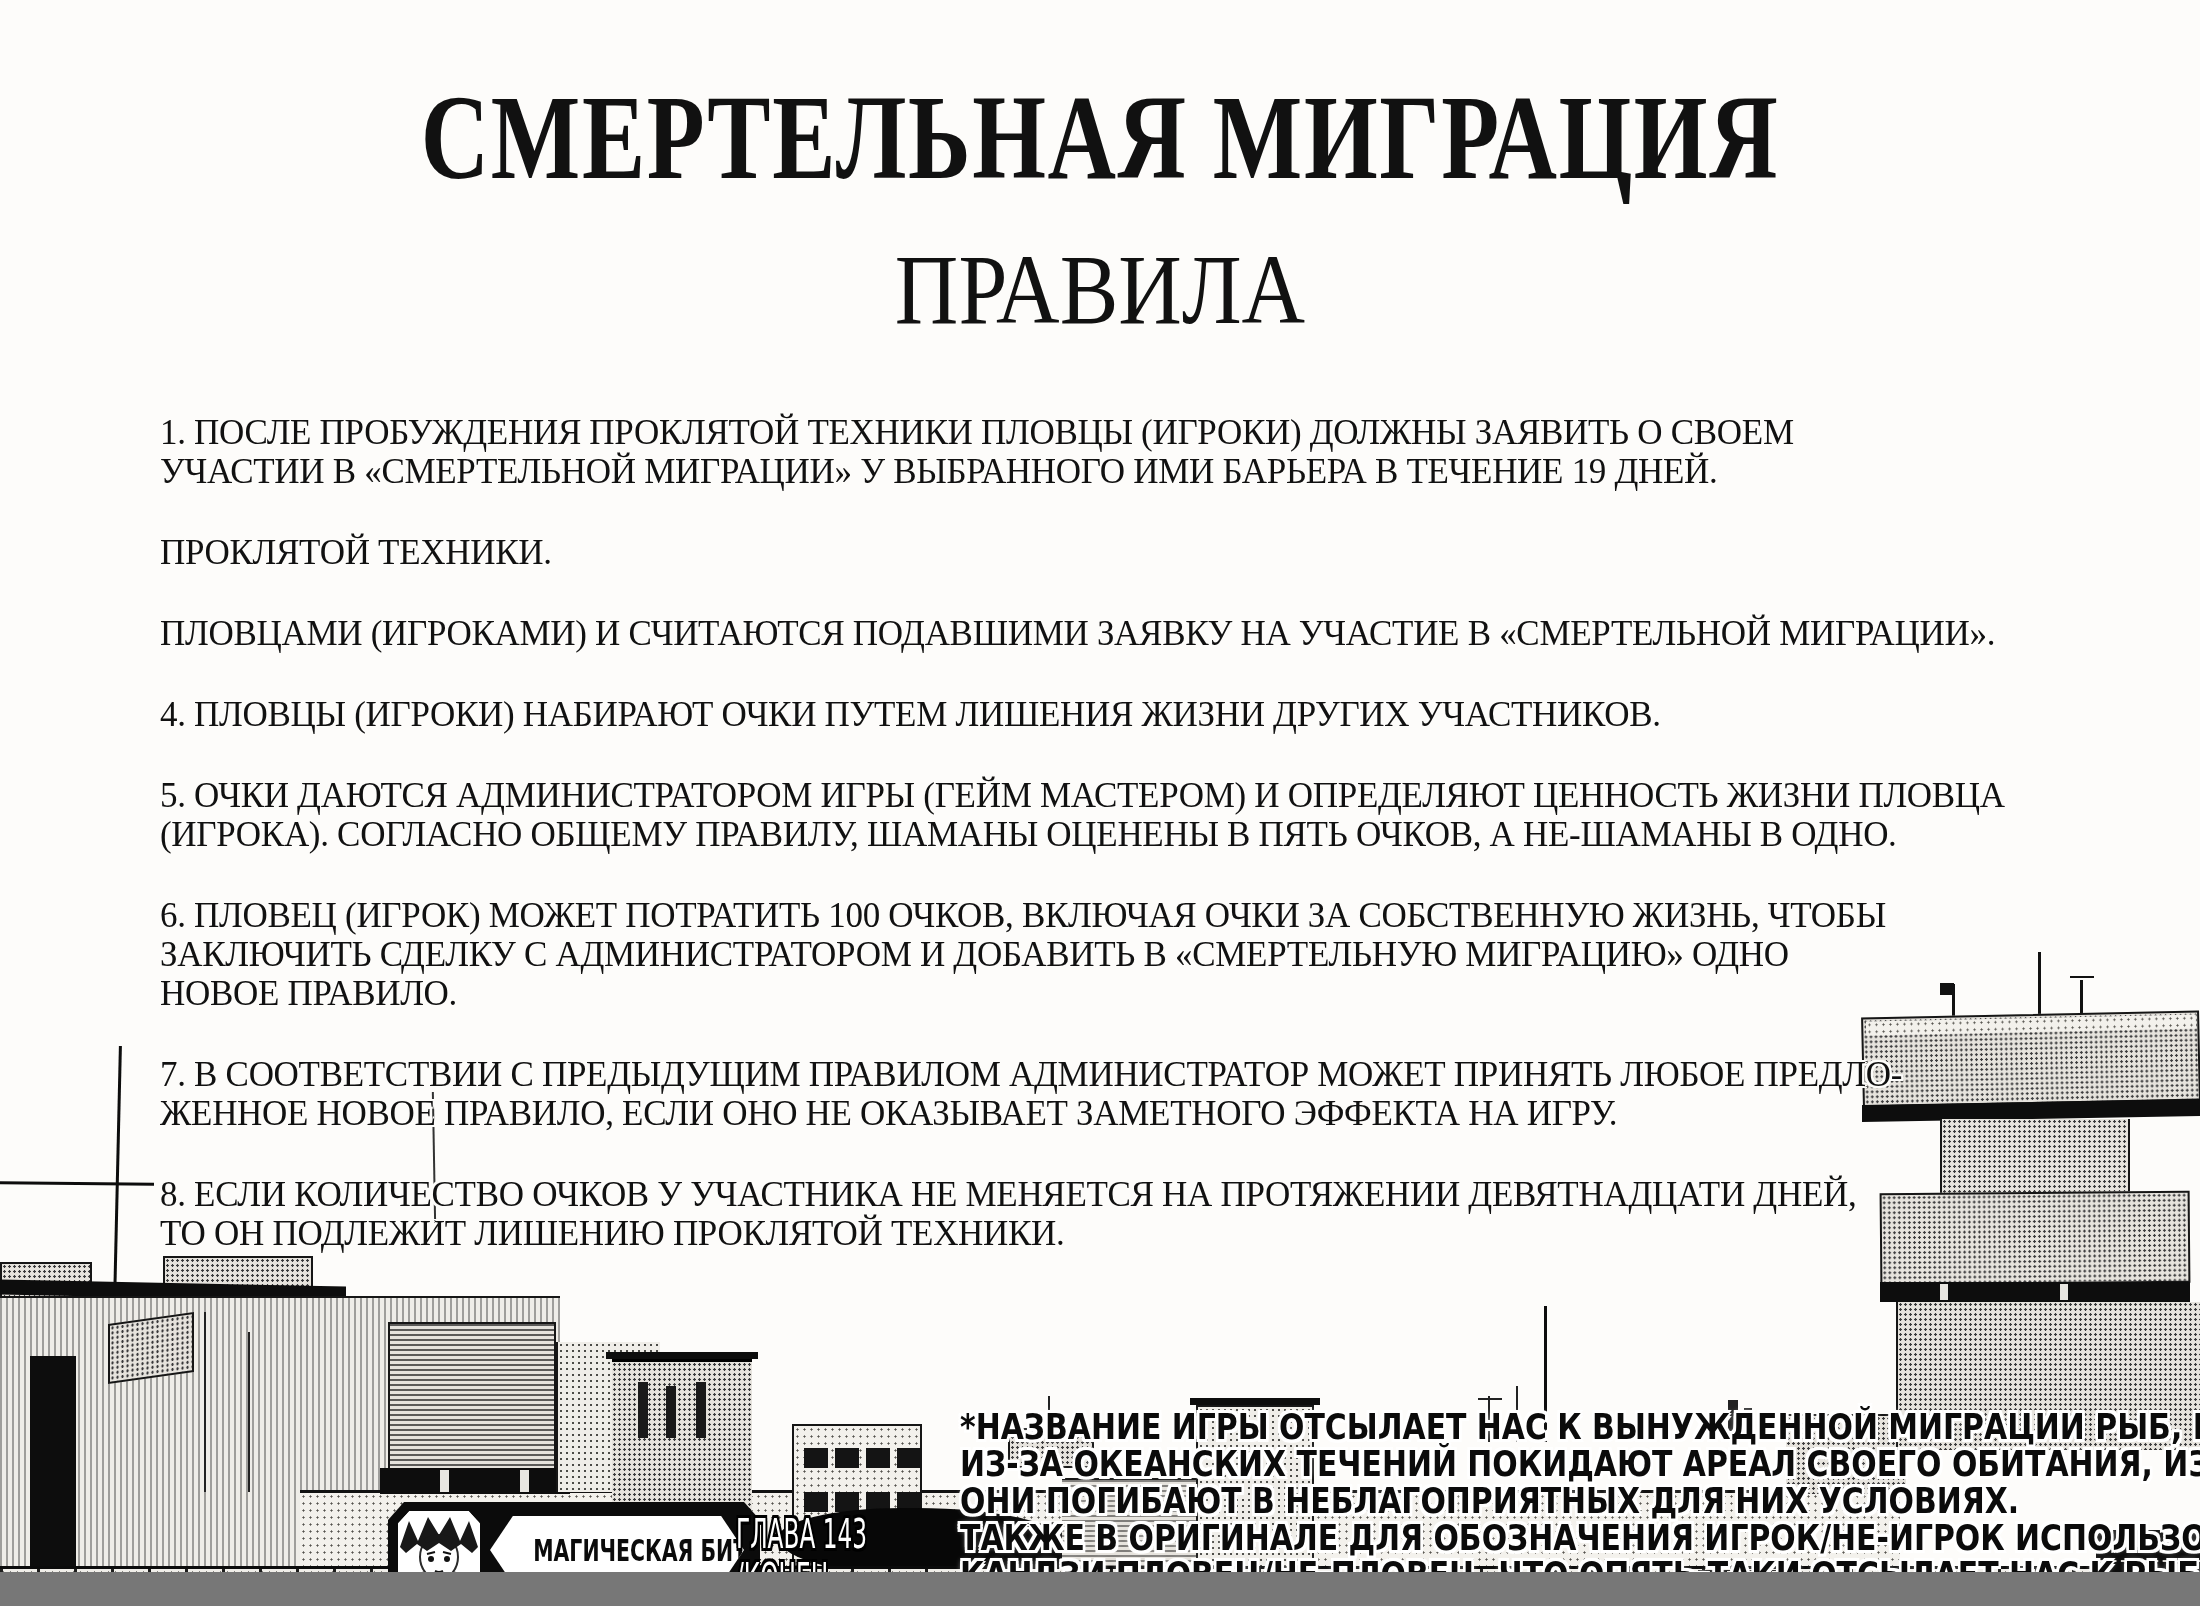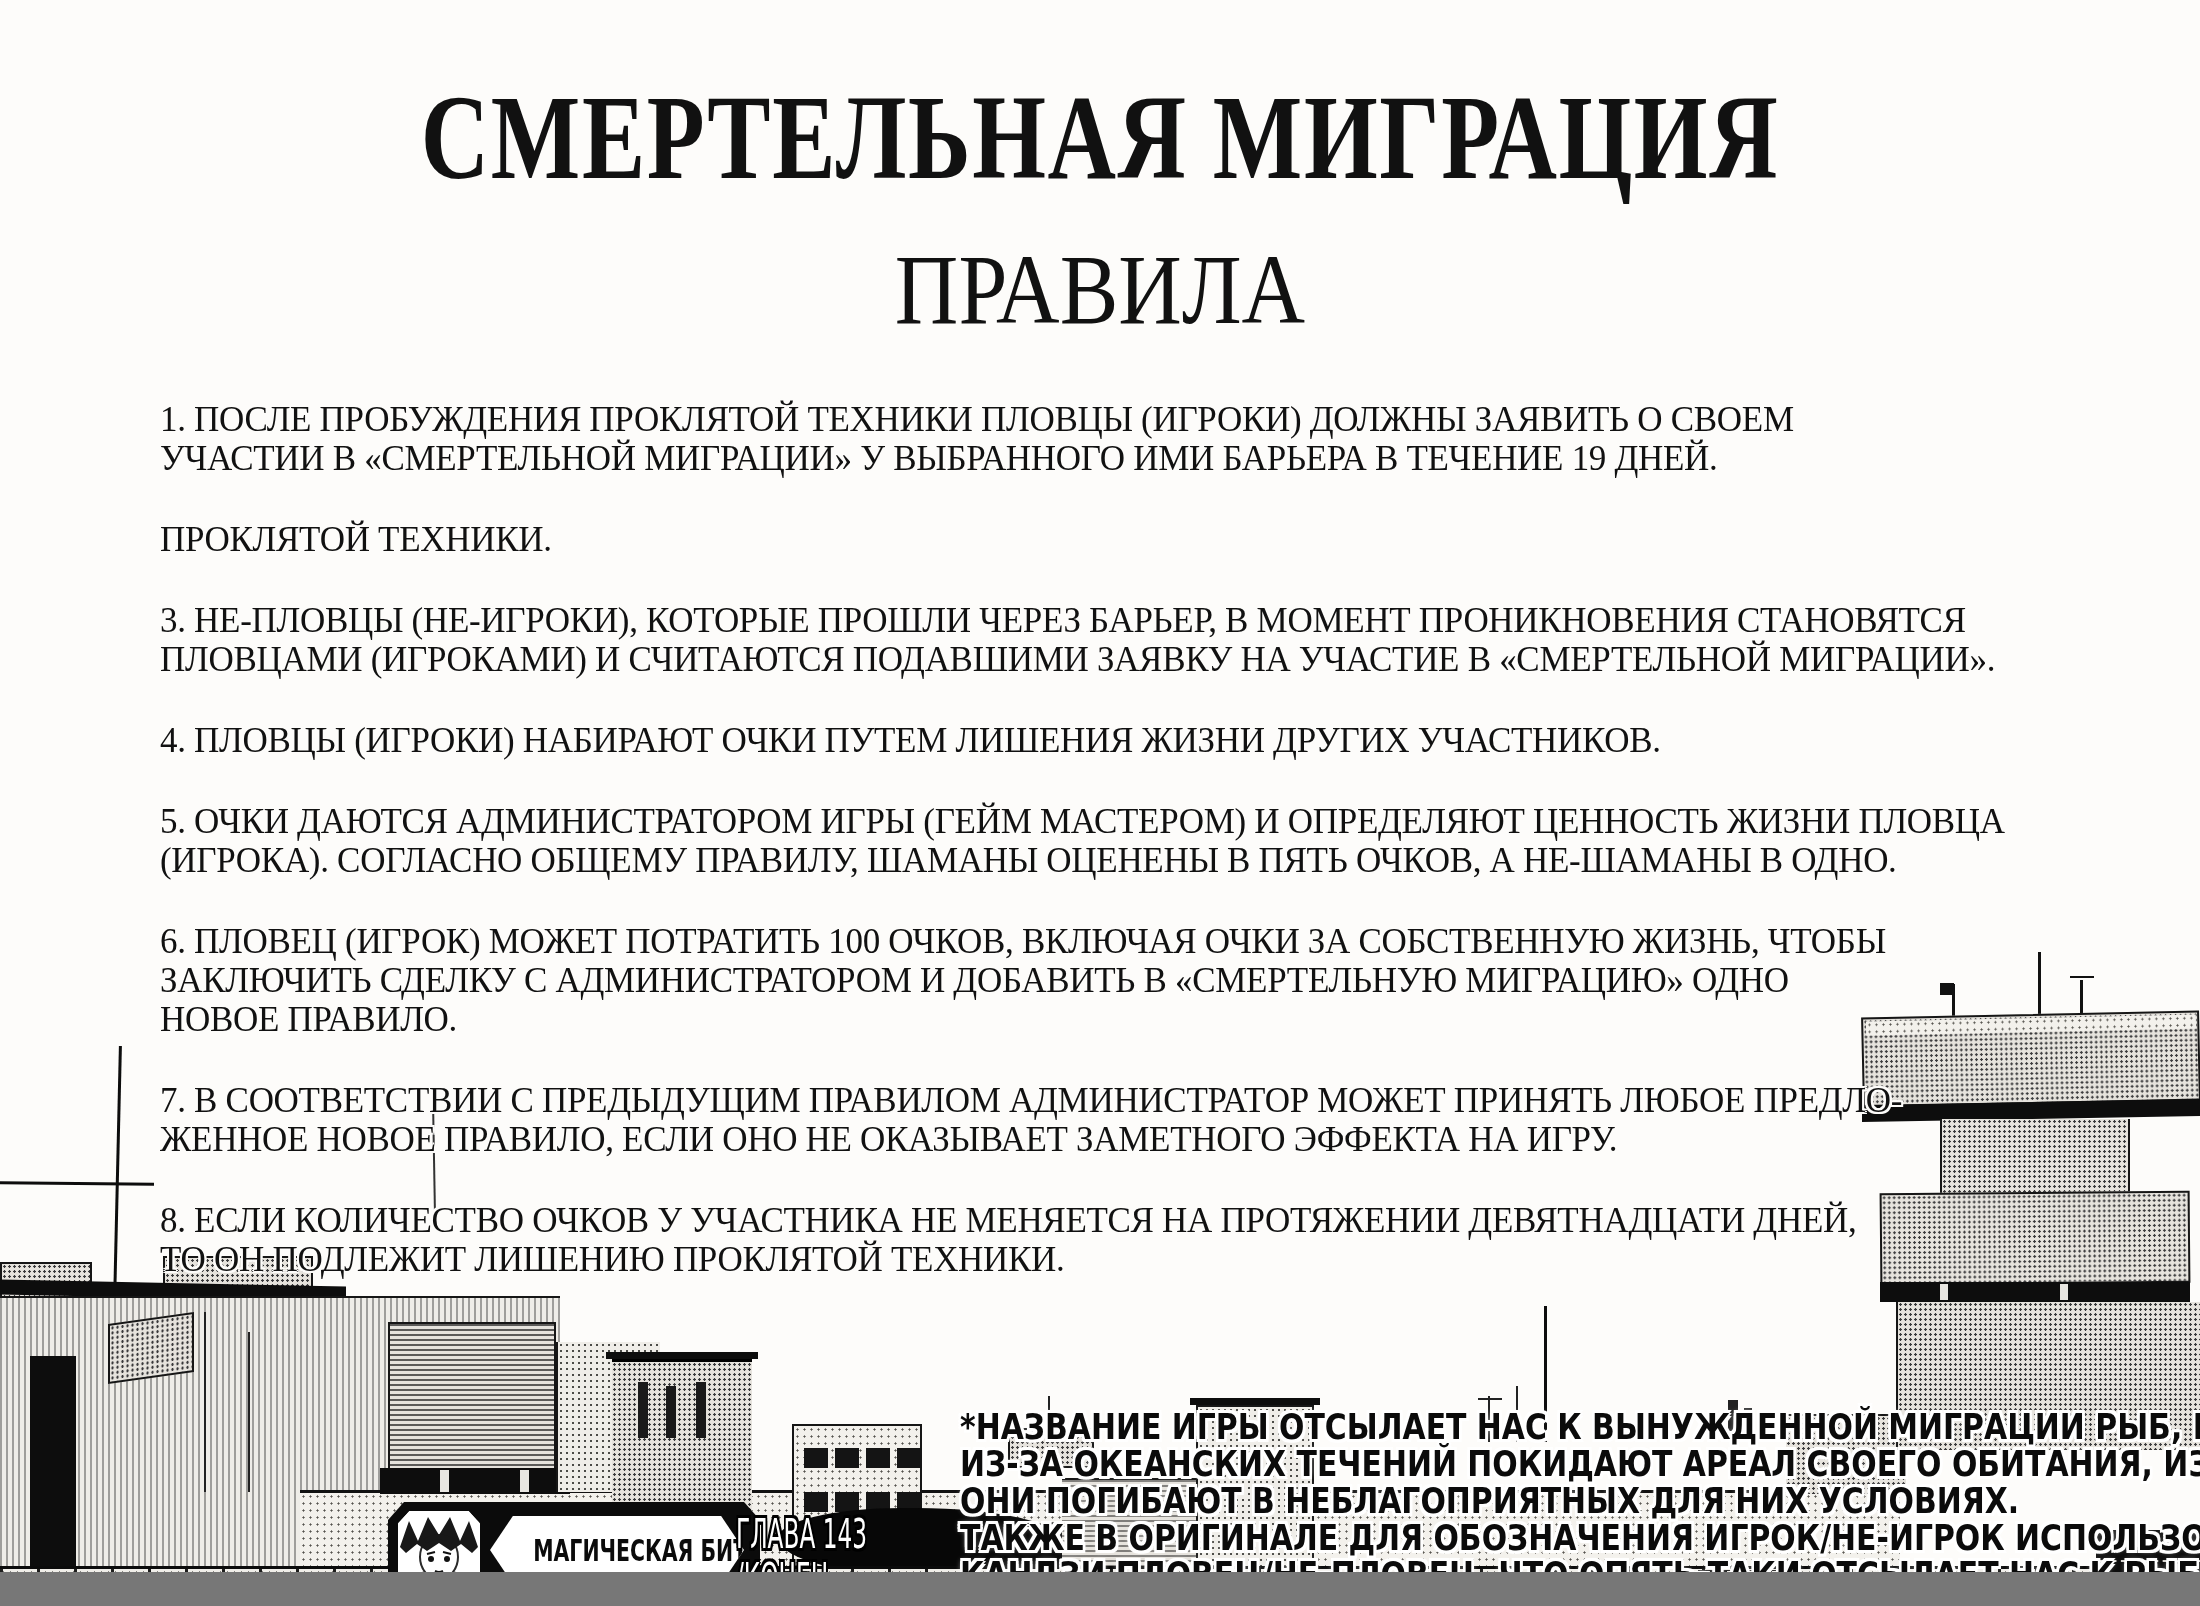--- a/index.html
+++ b/index.html
@@ -13,21 +13,21 @@
   .ht3{background-color:#f3f1ec;background-image:radial-gradient(circle,#55534e .9px,rgba(0,0,0,0) 1.2px);background-size:7px 7px;}
   .edge{border:2px solid #161616;box-sizing:border-box;}
 
   
   .title{left:0;top:78px;width:2200px;text-align:center;font-size:120px;font-weight:bold;
          letter-spacing:2px;line-height:120px;white-space:nowrap;transform:scaleX(.79);}
   .subtitle{left:0;top:240px;width:2200px;text-align:center;font-size:100px;font-weight:normal;
          line-height:100px;white-space:nowrap;transform:scaleX(.88);}
 
   
-  .rules{left:160px;top:400px;z-index:5;}
+  .rules{left:160px;top:413px;z-index:5;}
   .rule{margin-bottom:42px;}
   .rline{height:39px;line-height:39px;font-size:35px;letter-spacing:-.3px;white-space:nowrap;
          text-shadow:2px 0 0 #fdfcfa,-2px 0 0 #fdfcfa,0 2px 0 #fdfcfa,0 -2px 0 #fdfcfa,
                      2px 2px 0 #fdfcfa,-2px -2px 0 #fdfcfa,2px -2px 0 #fdfcfa,-2px 2px 0 #fdfcfa;}
 
   
   .footnote{left:960px;top:1408px;z-index:6;font-family:"DejaVu Sans",sans-serif;font-weight:bold;}
   .fline{height:37px;line-height:37px;font-size:36px;white-space:nowrap;transform:scaleX(.83);
          transform-origin:left center;color:#0b0b0b;
          text-shadow:3px 0 0 #fff,-3px 0 0 #fff,0 3px 0 #fff,0 -3px 0 #fff,
@@ -167,21 +167,20 @@
 
   <div class="abs rules">
     <div class="rule">
       <div class="rline">1. ПОСЛЕ ПРОБУЖДЕНИЯ ПРОКЛЯТОЙ ТЕХНИКИ ПЛОВЦЫ (ИГРОКИ) ДОЛЖНЫ ЗАЯВИТЬ О СВОЕМ</div>
       <div class="rline">УЧАСТИИ В «СМЕРТЕЛЬНОЙ МИГРАЦИИ» У ВЫБРАННОГО ИМИ БАРЬЕРА В ТЕЧЕНИЕ 19 ДНЕЙ.</div>
     </div>
     <div class="rule">
       <div class="rline">ПРОКЛЯТОЙ ТЕХНИКИ.</div>
     </div>
     <div class="rule">
-      <div class="rline">3. НЕ-ПЛОВЦЫ (НЕ-ИГРОКИ), КОТОРЫЕ ПРОШЛИ ЧЕРЕЗ БАРЬЕР, В МОМЕНТ ПРОНИКНОВЕНИЯ СТАНОВЯТСЯ</div>
       <div class="rline">ПЛОВЦАМИ (ИГРОКАМИ) И СЧИТАЮТСЯ ПОДАВШИМИ ЗАЯВКУ НА УЧАСТИЕ В «СМЕРТЕЛЬНОЙ МИГРАЦИИ».</div>
     </div>
     <div class="rule">
       <div class="rline">4. ПЛОВЦЫ (ИГРОКИ) НАБИРАЮТ ОЧКИ ПУТЕМ ЛИШЕНИЯ ЖИЗНИ ДРУГИХ УЧАСТНИКОВ.</div>
     </div>
     <div class="rule">
       <div class="rline">5. ОЧКИ ДАЮТСЯ АДМИНИСТРАТОРОМ ИГРЫ (ГЕЙМ МАСТЕРОМ) И ОПРЕДЕЛЯЮТ ЦЕННОСТЬ ЖИЗНИ ПЛОВЦА</div>
       <div class="rline">(ИГРОКА). СОГЛАСНО ОБЩЕМУ ПРАВИЛУ, ШАМАНЫ ОЦЕНЕНЫ В ПЯТЬ ОЧКОВ, А НЕ-ШАМАНЫ В ОДНО.</div>
     </div>
     <div class="rule">

